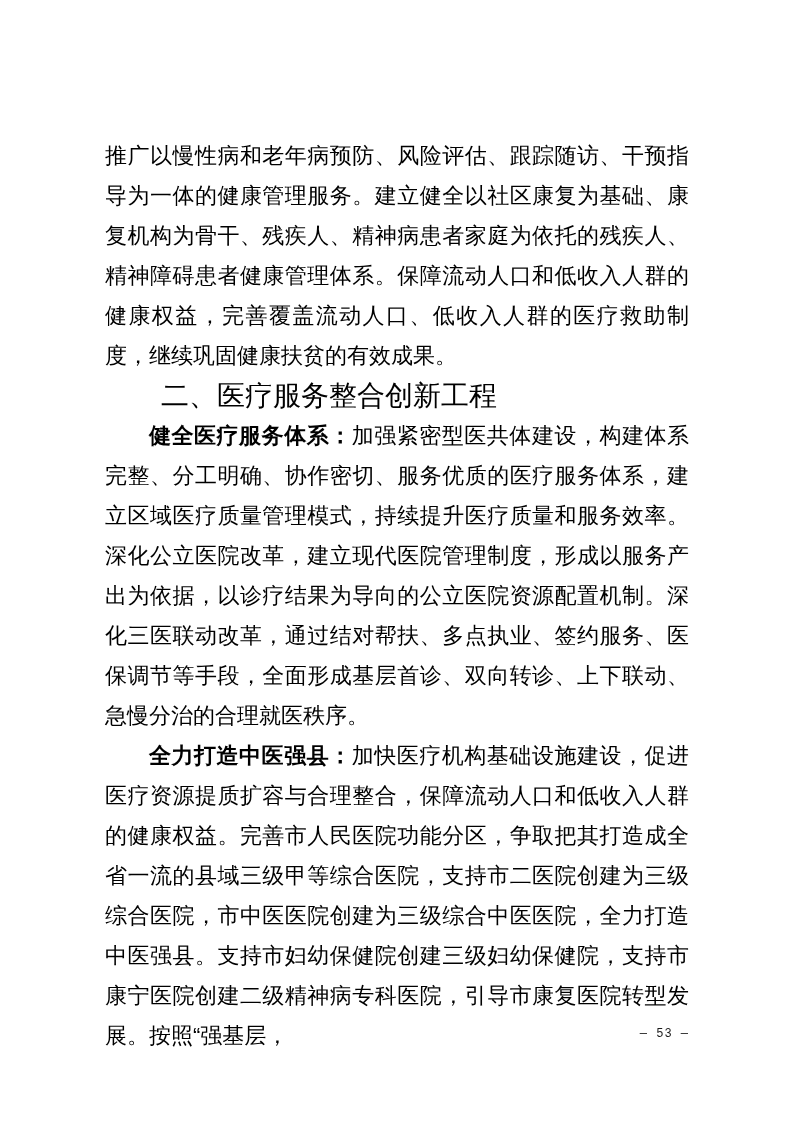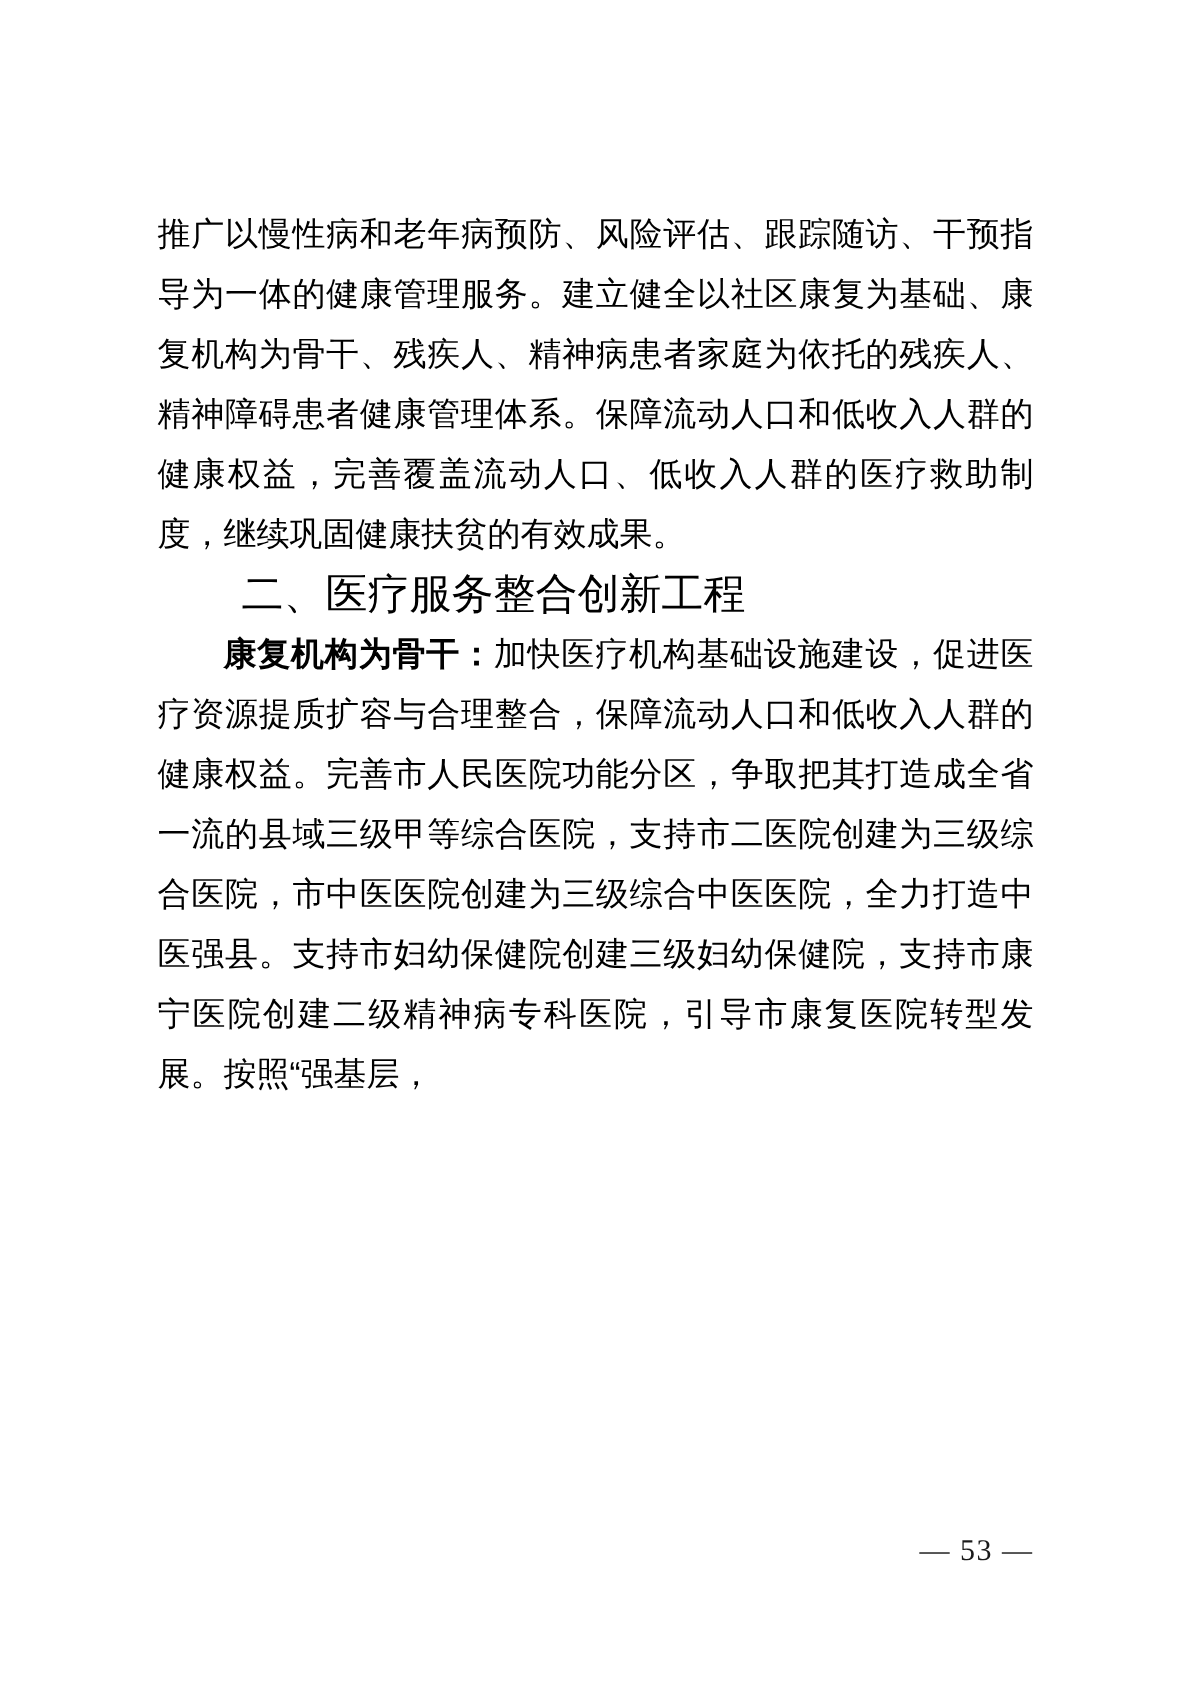--- a/index.html
+++ b/index.html
@@ -50,38 +50,39 @@
     font-size: 28px;
     line-height: 40px;
   }
   .lead {
     font-weight: bold;
   }
   .page-number {
     position: absolute;
     top: 1020px;
     right: 104px;
-    font-family: Liberation Serif, serif;
-    font-size: 20px;
+    font-family: Liberation Mono, monospace;
+    font-size: 12px;
     line-height: 28px;
     letter-spacing: 1px;
     color: #1a1a1a;
   }
 </style>
 </head>
 <body>
 
 <div class="page">
 
   <div class="text-block">
 
     <p class="para continuation">推广以慢性病和老年病预防、风险评估、跟踪随访、干预指导为一体的健康管理服务。建立健全以社区康复为基础、康复机构为骨干、残疾人、精神病患者家庭为依托的残疾人、精神障碍患者健康管理体系。保障流动人口和低收入人群的健康权益，完善覆盖流动人口、低收入人群的医疗救助制度，继续巩固健康扶贫的有效成果。</p>
 
     <p class="heading">二、医疗服务整合创新工程</p>
 
+    <p class="para"><span class="lead">健全医疗服务体系：</span><span>加强紧密型医共体建设，构建体系完整、分工明确、协作密切、服务优质的医疗服务体系，建立区域医疗质量管理模式，持续提升医疗质量和服务效率。深化公立医院改革，建立现代医院管理制度，形成以服务产出为依据，以诊疗结果为导向的公立医院资源配置机制。深化三医联动改革，通过结对帮扶、多点执业、签约服务、医保调节等手段，全面形成基层首诊、双向转诊、上下联动、急慢分治的合理就医秩序。</span></p>
 
-    <p class="para"><span class="lead">康复机构为骨干：</span><span>加快医疗机构基础设施建设，促进医疗资源提质扩容与合理整合，保障流动人口和低收入人群的健康权益。完善市人民医院功能分区，争取把其打造成全省一流的县域三级甲等综合医院，支持市二医院创建为三级综合医院，市中医医院创建为三级综合中医医院，全力打造中医强县。支持市妇幼保健院创建三级妇幼保健院，支持市康宁医院创建二级精神病专科医院，引导市康复医院转型发展。按照“强基层，</span></p>
+    <p class="para"><span class="lead">全力打造中医强县：</span><span>加快医疗机构基础设施建设，促进医疗资源提质扩容与合理整合，保障流动人口和低收入人群的健康权益。完善市人民医院功能分区，争取把其打造成全省一流的县域三级甲等综合医院，支持市二医院创建为三级综合医院，市中医医院创建为三级综合中医医院，全力打造中医强县。支持市妇幼保健院创建三级妇幼保健院，支持市康宁医院创建二级精神病专科医院，引导市康复医院转型发展。按照“强基层，</span></p>
 
   </div>
 
   <div class="page-number">— 53 —</div>
 
 </div>
 
 </body></html>

